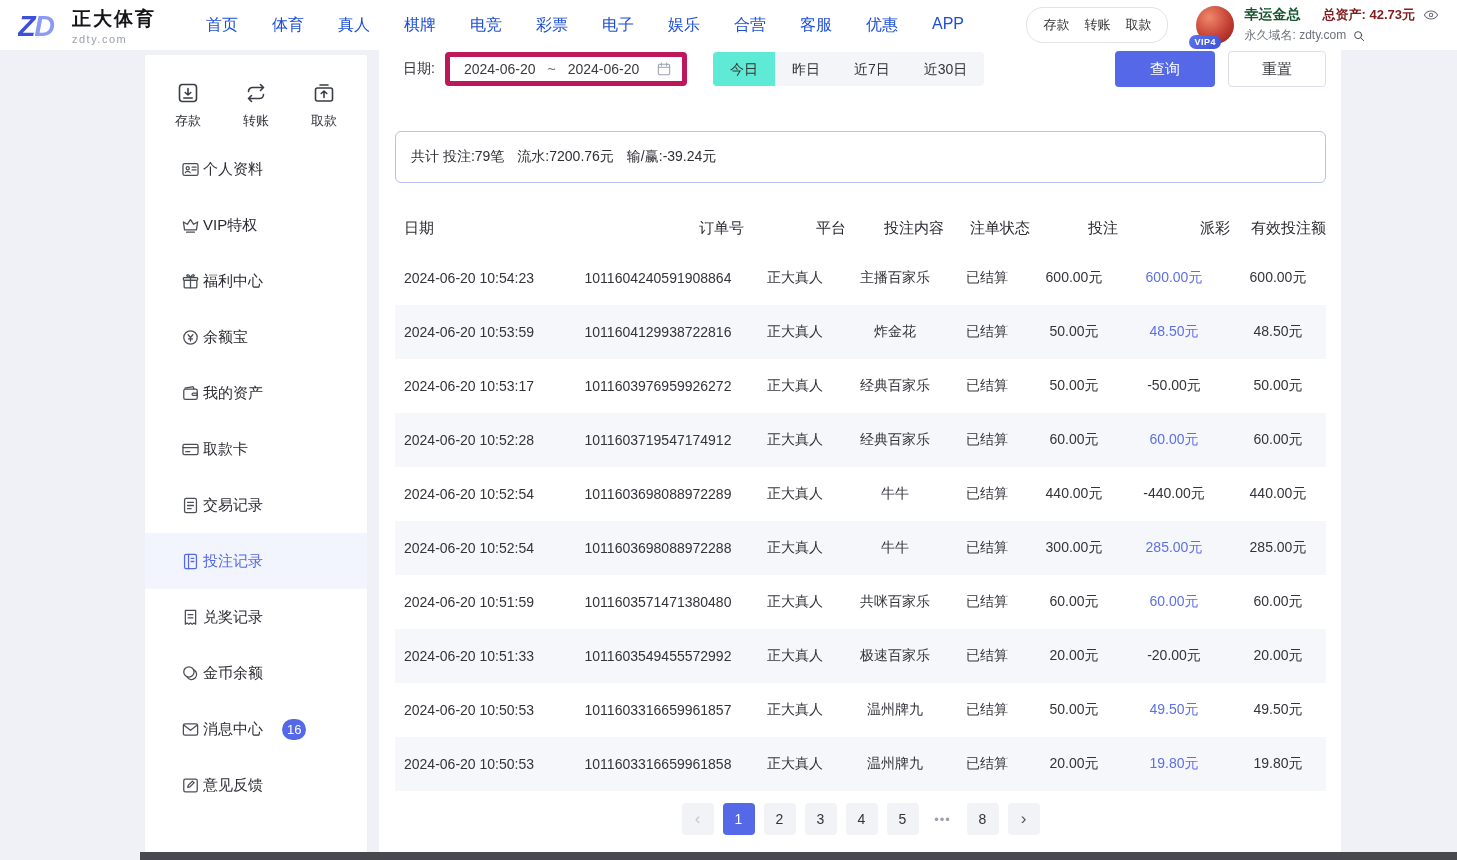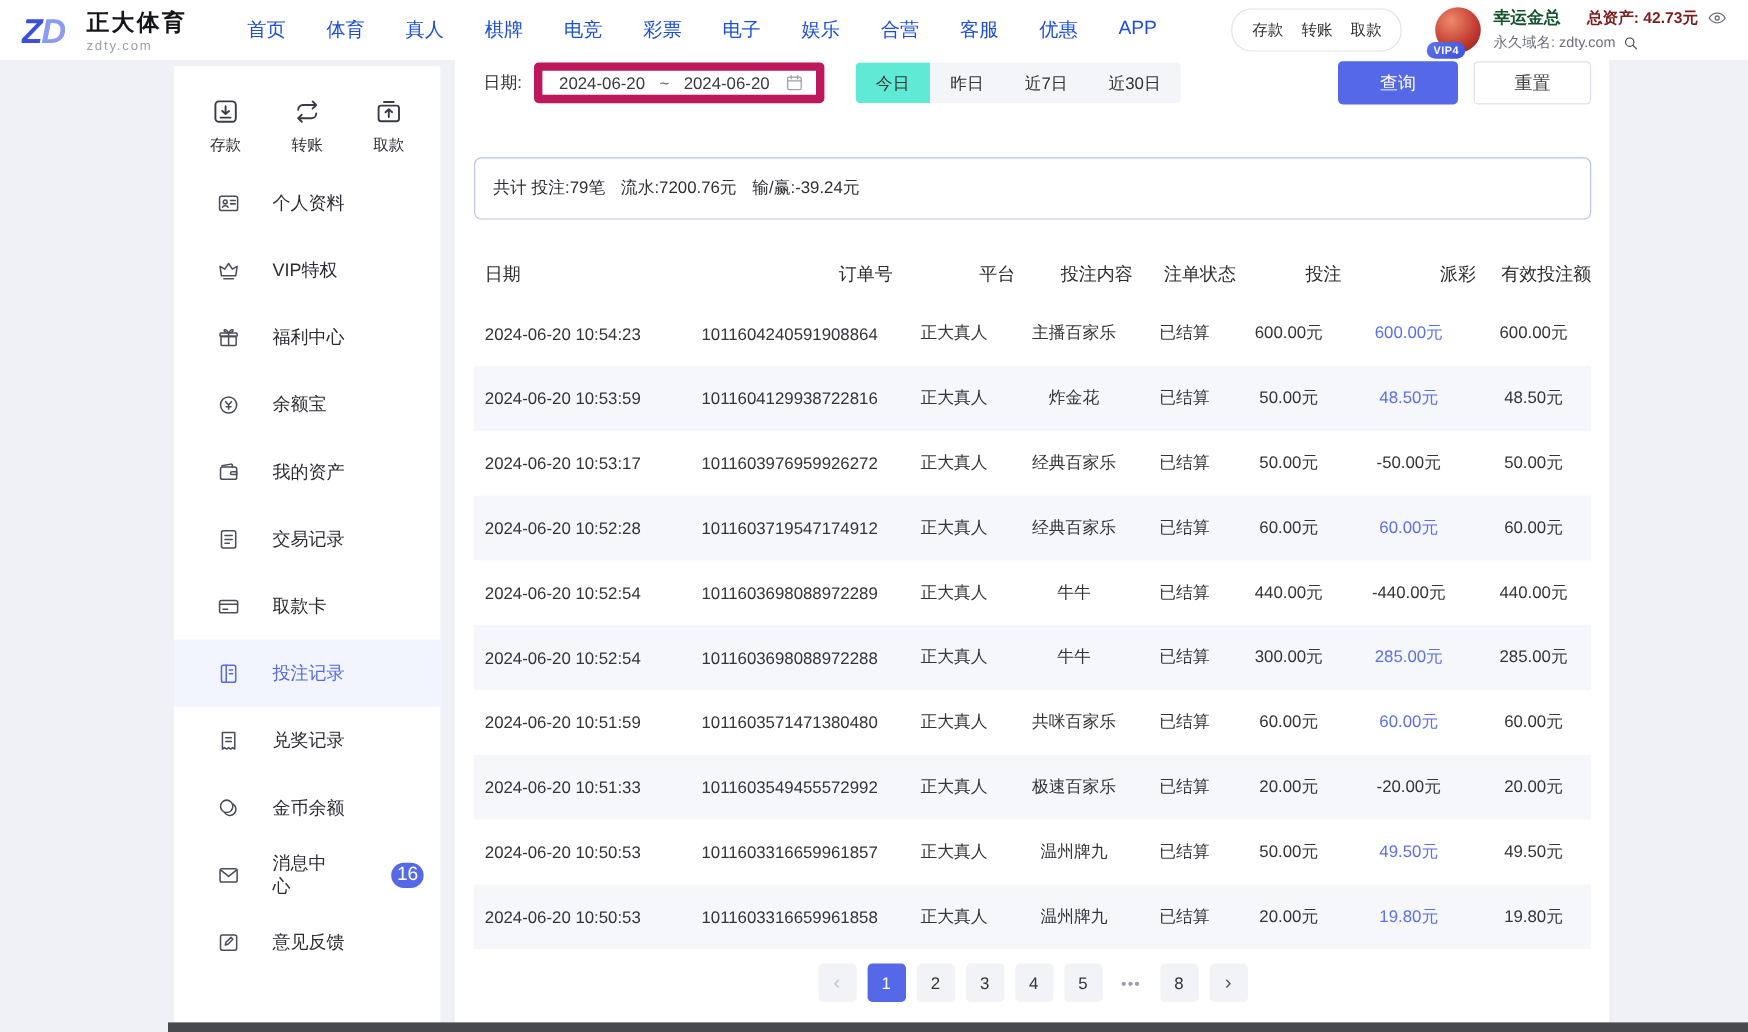--- a/index.html
+++ b/index.html
@@ -33,31 +33,31 @@
 .ui-row2{display:flex;align-items:center;gap:6px;font-size:12px;color:#6d717c;margin-top:3px}
 .search{color:#3a3d45;cursor:pointer;display:flex}
 .search svg{width:14px;height:14px}
 
 .sidebar{position:absolute;left:145px;top:55px;width:222px;bottom:8px;background:#fff;border-radius:2px}
 .shortcuts{display:flex;justify-content:space-between;padding:26px 30px 0;height:86px}
 .shortcut{display:flex;flex-direction:column;align-items:center;gap:7px;cursor:pointer;color:#2f3139}
 .shortcut .s-icon{color:#3a3d47;display:flex}
 .shortcut .s-icon svg{width:24px;height:24px}
 .shortcut .s-label{font-size:13px}
-.menu-item{height:56px;display:flex;align-items:center;padding:0 14px 0 36px;gap:27px;font-size:15px;color:#2b2c33;cursor:pointer}
+.menu-item{height:56px;display:flex;align-items:center;padding:0 14px 0 36px;gap:3px;font-size:15px;color:#2b2c33;cursor:pointer}
 .menu-item .m-icon{color:#4b4e58;flex:none;display:flex}
 .menu-item .m-icon svg{width:19px;height:19px}
 .menu-item.active{background:#f2f5fe;color:var(--primary)}
 .menu-item.active .m-icon{color:var(--primary)}
-.badge{margin-left:16px;background:var(--primary);color:#fff;font-size:16px;min-width:21px;height:21px;border-radius:11px;display:flex;align-items:center;justify-content:center;padding:0 5px}
+.badge{margin-left:16px;background:var(--primary);color:#fff;font-size:13px;min-width:21px;height:21px;border-radius:11px;display:flex;align-items:center;justify-content:center;padding:0 5px}
 
 .main{position:absolute;left:379px;top:45px;width:962px;bottom:8px;background:#fff;padding:6px 15px 0 16px}
 .filter-row{display:flex;align-items:center;height:36px;padding-left:8px}
 .f-label{font-size:14px;color:#2f3036;margin-right:10px}
-.date-box{width:242px;height:34px;border:7px solid #be185d;border-radius:4px;display:flex;align-items:center;padding:0 10px 0 14px;font-size:14px;color:#3a3b40;gap:12px;cursor:pointer}
+.date-box{width:242px;height:34px;border:5px solid #be185d;border-radius:4px;display:flex;align-items:center;padding:0 10px 0 14px;font-size:14px;color:#3a3b40;gap:12px;cursor:pointer}
 .date-box .sep{color:#666}
 .cal{margin-left:auto;color:#9aa0ae;display:flex;cursor:pointer}
 .cal svg{width:16px;height:16px}
 .quick-group{display:flex;margin-left:26px;background:#f4f5f9;border-radius:4px;overflow:hidden}
 .quick-btn{height:34px;line-height:34px;padding:0 17px;font-size:14px;color:#333;cursor:pointer}
 .quick-btn.active{background:#5eead4}
 .filter-actions{margin-left:auto;display:flex;gap:13px}
 .btn-primary{width:100px;height:36px;background:var(--primary);color:#fff;border:none;border-radius:4px;font-size:15px;cursor:pointer;font-family:inherit}
 .btn-plain{width:98px;height:36px;background:#fff;color:#3a3b40;border:1px solid #dcdfe8;border-radius:4px;font-size:15px;cursor:pointer;font-family:inherit}
 .summary{margin-top:44px;height:52px;border:1px solid #b7c3e8;border-radius:6px;display:flex;align-items:center;padding:0 15px;gap:13px;font-size:14px;color:#2e2f35}
@@ -217,34 +217,34 @@
               <path d="M3.5 8.5a2 2 0 0 1 2-2h13a2 2 0 0 1 2 2v9a2 2 0 0 1-2 2h-13a2 2 0 0 1-2-2z"></path>
               <path d="M16 6.5V5a1.5 1.5 0 0 0-1.8-1.5L5 5.3"></path>
               <path d="M15.5 11.5h5v3h-5a1.5 1.5 0 0 1 0-3z"></path>
             </svg>
           </span>
           <span class="m-label">我的资产</span>
         </div>
         <div class="menu-item">
           <span class="m-icon">
             <svg viewBox="0 0 24 24">
+              <rect x="2.5" y="5.5" width="19" height="13" rx="2"></rect>
+              <path d="M2.5 9.5h19M6 14.8h5"></path>
+            </svg>
+          </span>
+          <span class="m-label">取款卡</span>
+        </div>
+        <div class="menu-item">
+          <span class="m-icon">
+            <svg viewBox="0 0 24 24">
               <rect x="4.5" y="3" width="15" height="18" rx="2"></rect>
               <path d="M8.2 8h7.6M8.2 12h7.6M8.2 16h4.6"></path>
             </svg>
           </span>
           <span class="m-label">交易记录</span>
-        </div>
-        <div class="menu-item">
-          <span class="m-icon">
-            <svg viewBox="0 0 24 24">
-              <rect x="2.5" y="5.5" width="19" height="13" rx="2"></rect>
-              <path d="M2.5 9.5h19M6 14.8h5"></path>
-            </svg>
-          </span>
-          <span class="m-label">取款卡</span>
         </div>
         <div class="menu-item active">
           <span class="m-icon">
             <svg viewBox="0 0 24 24">
               <rect x="4.5" y="3" width="15" height="18" rx="2"></rect>
               <path d="M9.5 3v18M12.8 8h3.4M12.8 12h3.4"></path>
             </svg>
           </span>
           <span class="m-label">投注记录</span>
         </div>

